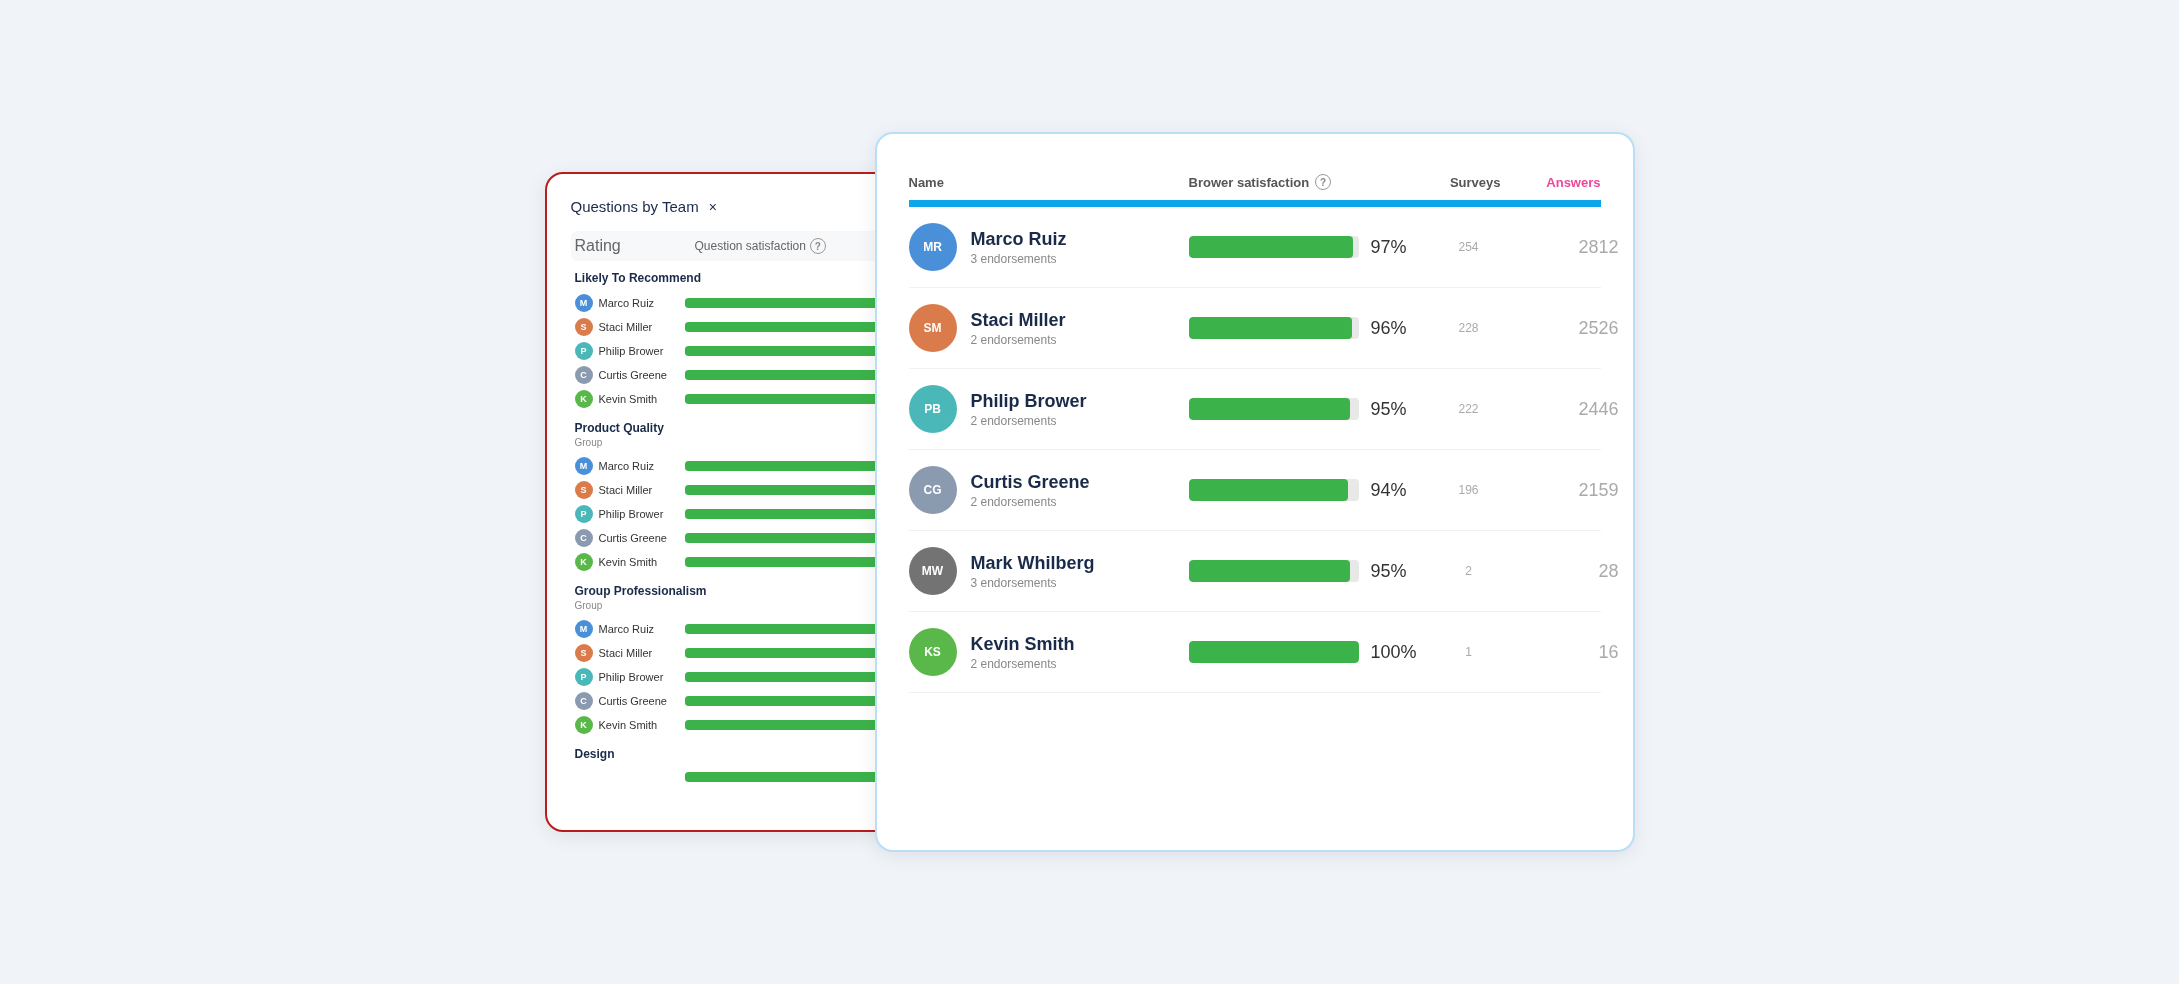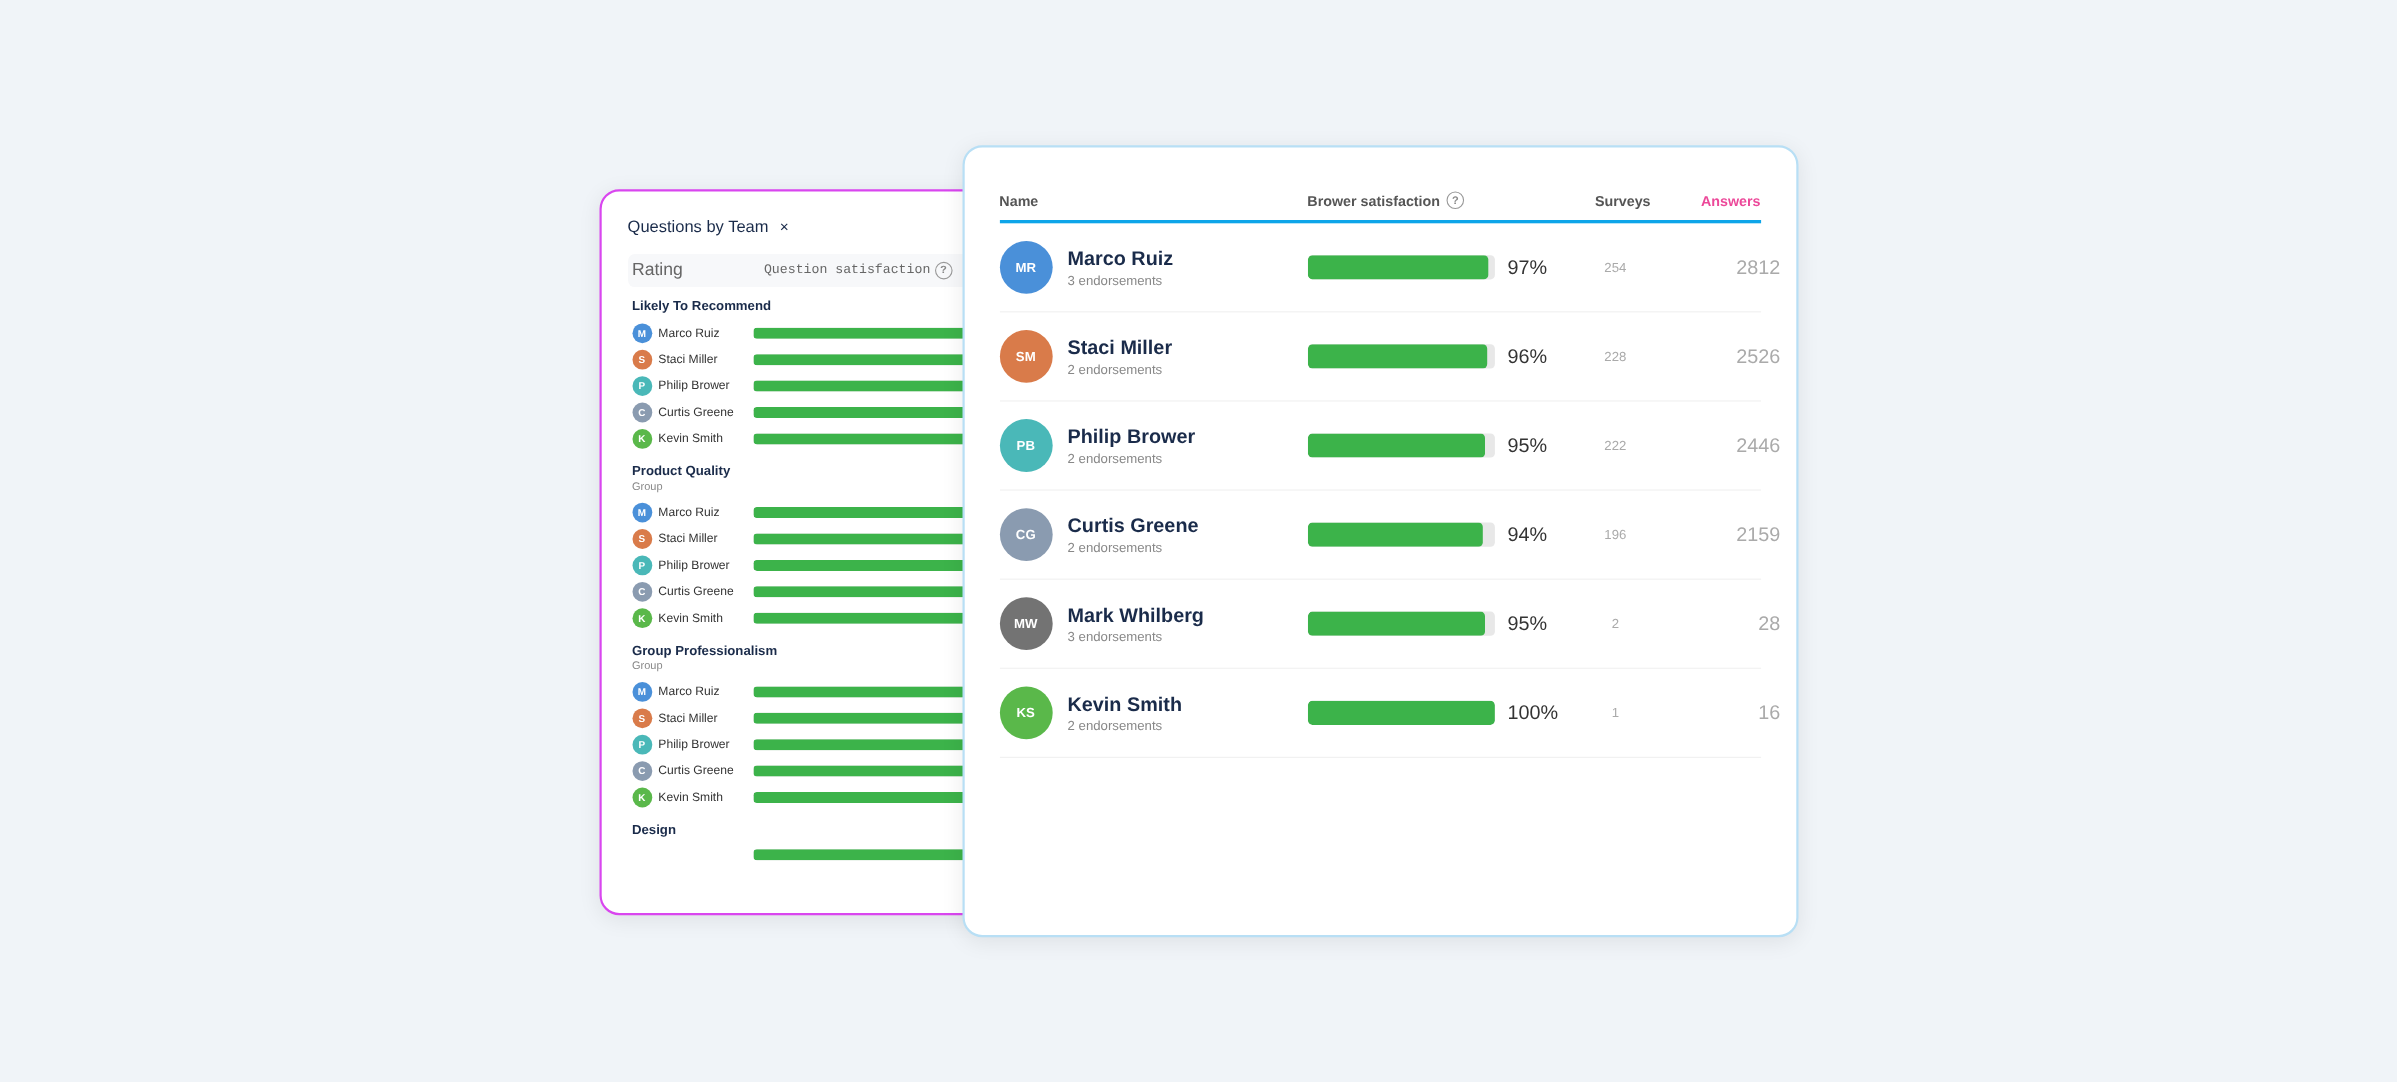--- a/index.html
+++ b/index.html
@@ -20,21 +20,21 @@
     }
 
     
     .left-panel {
       position: absolute;
       top: 40px;
       left: 0;
       width: 430px;
       background: #fff;
       border-radius: 18px;
-      border: 2px solid #d946ef;
+      border: 2px solid #b91c1c;
       padding: 24px;
       box-shadow: 0 4px 20px rgba(0,0,0,0.08);
       z-index: 1;
       height: 660px;
       overflow: hidden;
     }
 
     .left-panel-title {
       font-size: 15px;
       font-weight: 700;
@@ -57,21 +57,21 @@
     .table-header-row {
       display: flex;
       align-items: center;
       padding: 6px 4px;
       background: #f7f8fa;
       border-radius: 6px;
       margin-bottom: 8px;
     }
 
     .col-rating { flex: 0 0 120px; font-size: 16px; color: #666; font-weight: 500; }
-    .col-qsat { flex: 1; font-size: 12px; color: #666; font-weight: 500; display: flex; align-items: flex-start; gap: 4px; font-family: Liberation Mono, monospace; }
+    .col-qsat { flex: 1; font-size: 12px; color: #666; font-weight: 500; display: flex; align-items: center; gap: 4px; }
     .col-s { flex: 0 0 30px; font-size: 12px; color: #666; font-weight: 500; text-align: right; }
 
     .section-title {
       font-size: 12px;
       font-weight: 700;
       color: #1a2b4a;
       margin: 10px 0 6px 4px;
     }
 
     .section-subtitle {
@@ -175,21 +175,21 @@
       padding: 6px 16px;
       font-size: 13px;
       color: #444;
       cursor: pointer;
     }
 
     .right-table-header {
       display: flex;
       align-items: center;
       padding: 10px 0;
-      border-bottom: 3px solid #0ea5e9;
+      border-bottom: 7px solid #0ea5e9;
       margin-bottom: 0;
     }
 
     .col-name { flex: 0 0 280px; font-size: 13px; font-weight: 600; color: #555; }
     .col-survey-sat { flex: 1; font-size: 13px; font-weight: 600; color: #555; display: flex; align-items: center; gap: 6px; }
     .col-surveys { flex: 0 0 100px; font-size: 13px; font-weight: 600; color: #555; text-align: right; }
     .col-answers { flex: 0 0 100px; font-size: 13px; font-weight: 600; color: #ec4899; text-align: right; }
 
     .team-row {
       display: flex;

